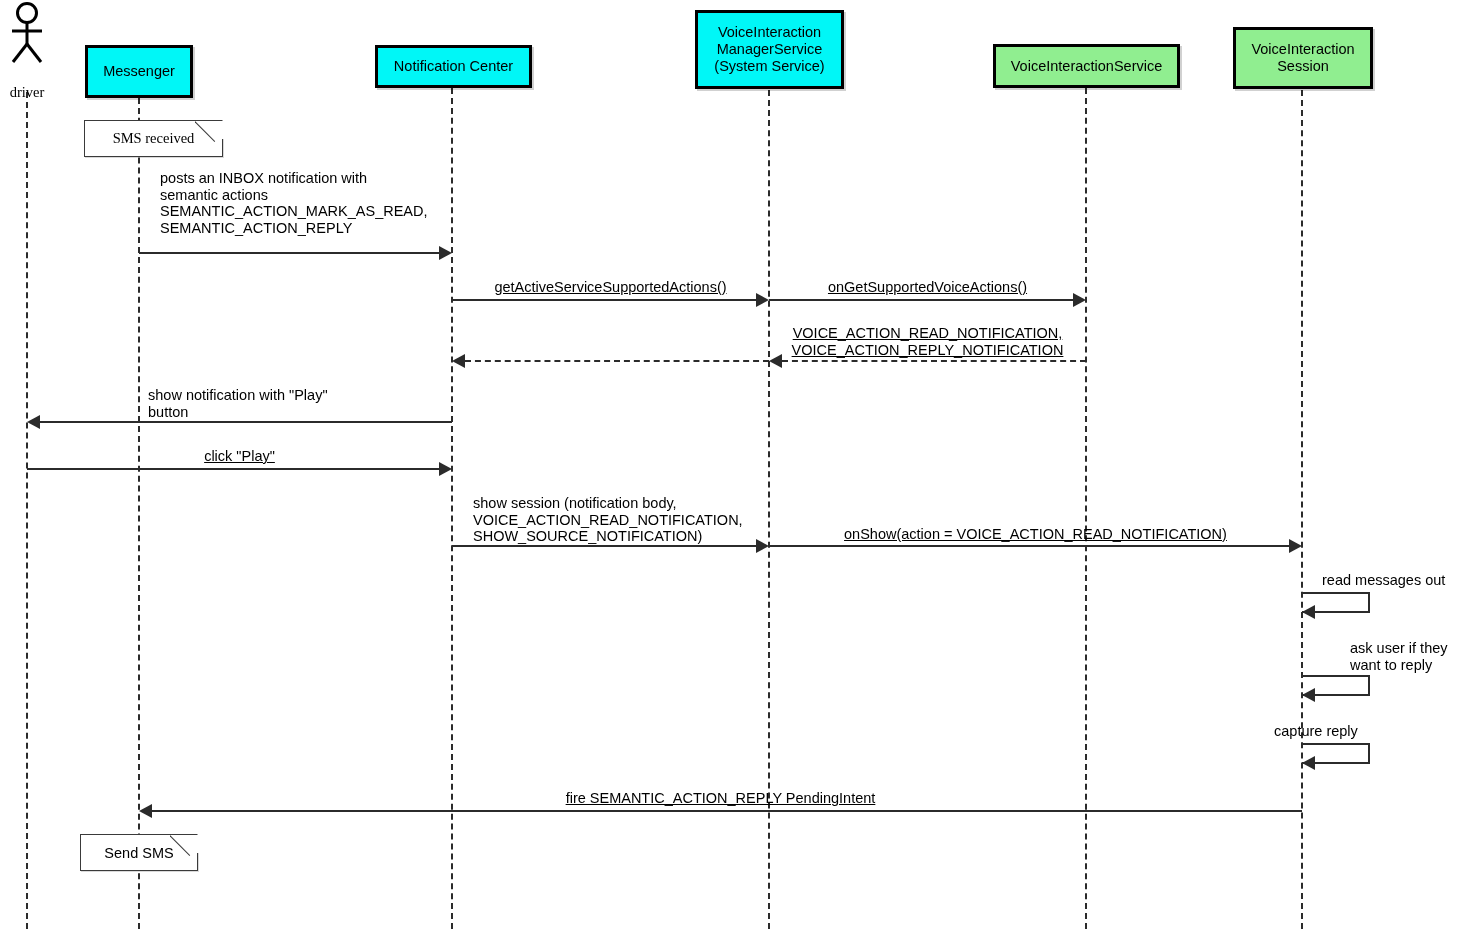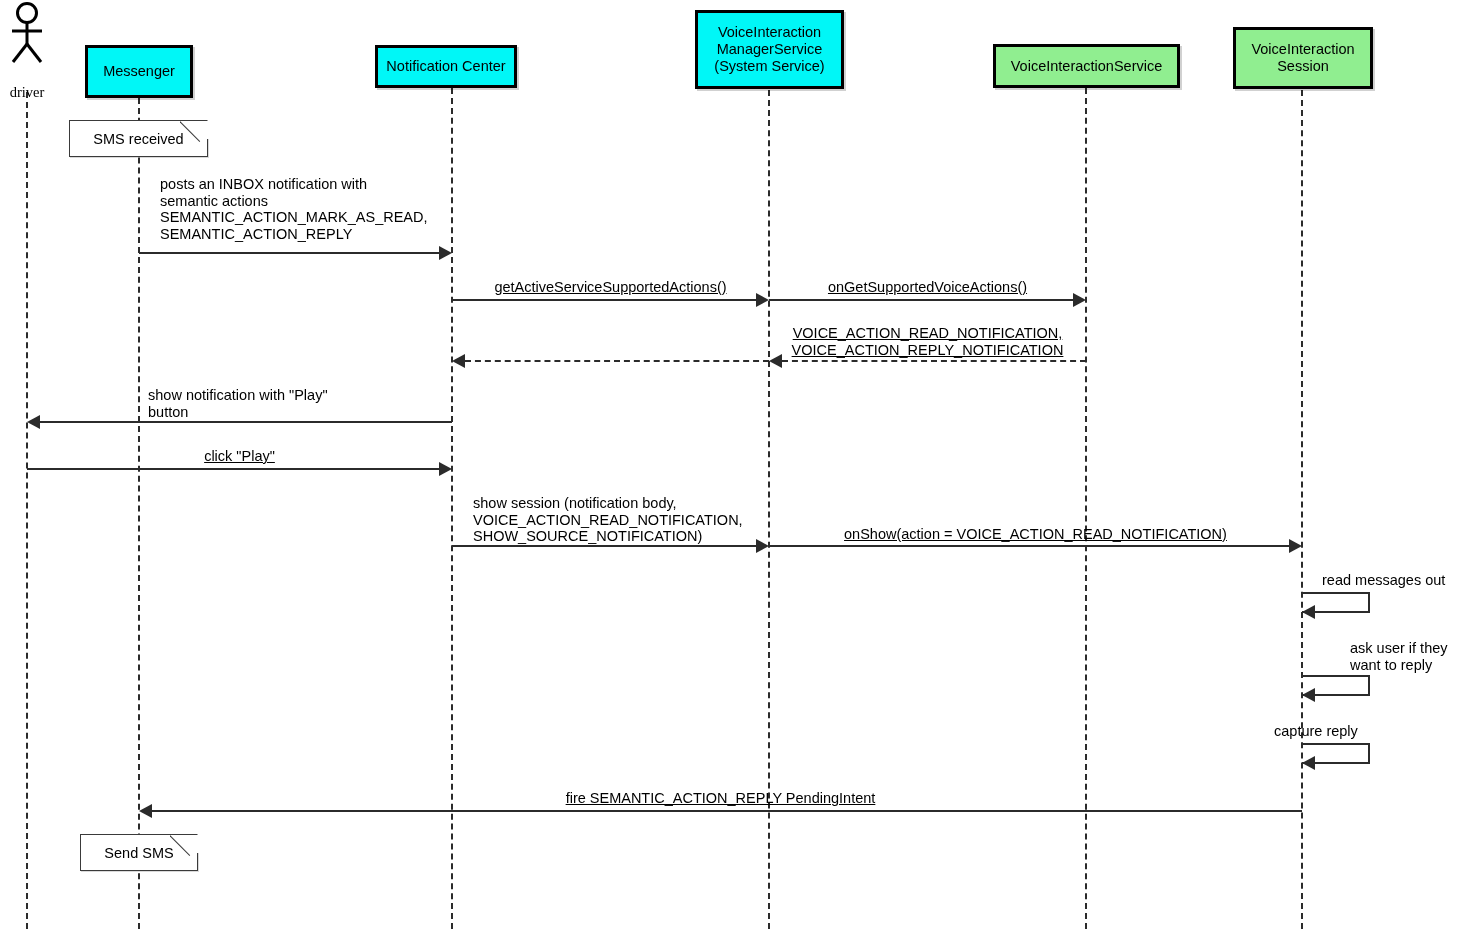--- a/index.html
+++ b/index.html
@@ -145,47 +145,47 @@
       <line x1="23" y1="42" x2="9" y2="60" stroke="#000" stroke-width="3"></line>
       <line x1="23" y1="42" x2="37" y2="60" stroke="#000" stroke-width="3"></line>
     </svg>
   </div>
   <div class="actor-label" style="left:0px; top:84px; width:54px;font-family:Liberation Serif, serif;">driver</div>
 
   <div class="participant cyan" style="left:85px; top:45px; width:108px; height:53px;">
     <span>Messenger</span>
   </div>
 
-  <div class="participant cyan" style="left:375px; top:45px; width:142px; height:43px;">
+  <div class="participant cyan" style="left:375px; top:45px; width:157px; height:43px;">
     <span>Notification Center</span>
   </div>
 
   <div class="participant cyan" style="left:695px; top:10px; width:149px; height:79px;">
     <span>VoiceInteraction
 ManagerService
 (System Service)</span>
   </div>
 
   <div class="participant green" style="left:993px; top:44px; width:187px; height:44px;">
     <span>VoiceInteractionService</span>
   </div>
 
   <div class="participant green" style="left:1233px; top:27px; width:140px; height:62px;">
     <span>VoiceInteraction
 Session</span>
   </div>
 
-  <div class="note" style="left:69px; top:120px; width:139px; height:37px;">
+  <div class="note" style="left:84px; top:120px; width:139px; height:37px;font-family:Liberation Serif, serif;">
     <span class="note-text">SMS received</span>
     <span class="fold"></span>
     <span class="fold-top"></span>
     <span class="fold-edge"></span>
   </div>
 
-  <div class="msg-label" style="left:160px; top:176px; width:330px;">posts an INBOX notification with
+  <div class="msg-label" style="left:160px; top:170px; width:330px;">posts an INBOX notification with
 semantic actions
 SEMANTIC_ACTION_MARK_AS_READ,
 SEMANTIC_ACTION_REPLY</div>
   <div class="msg-line" style="left:139px; top:252px; width:303px;"></div>
   <div class="arrowhead right" style="left:439px; top:246px;"></div>
 
   <div class="msg-label center" style="left:452px; top:279px; width:317px;">getActiveServiceSupportedActions()</div>
   <div class="msg-line" style="left:452px; top:299px; width:304px;"></div>
   <div class="arrowhead right" style="left:756px; top:293px;"></div>
 

